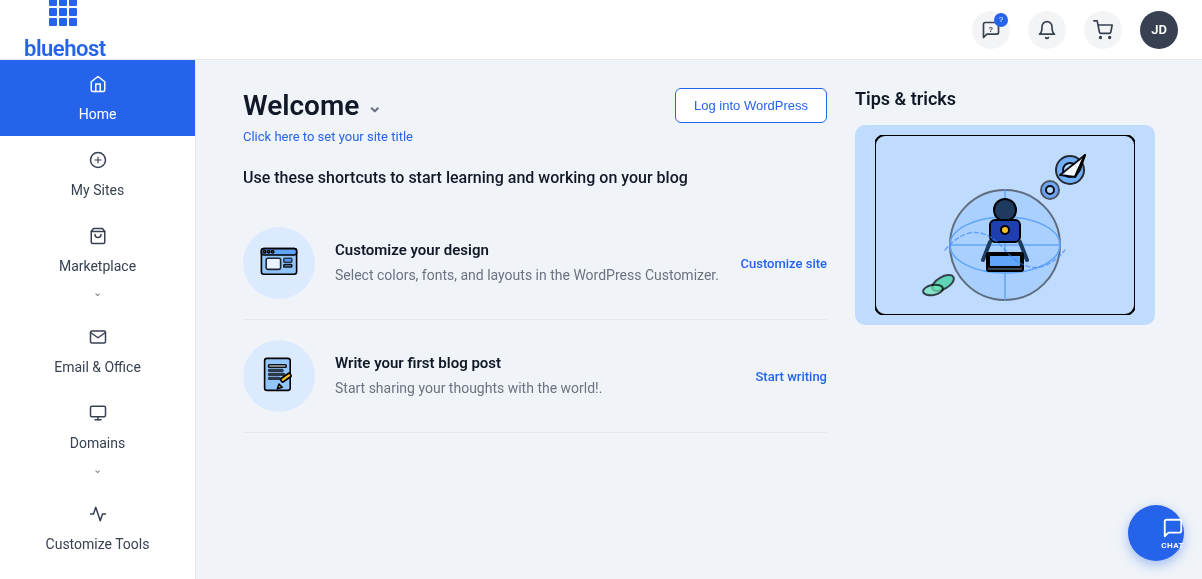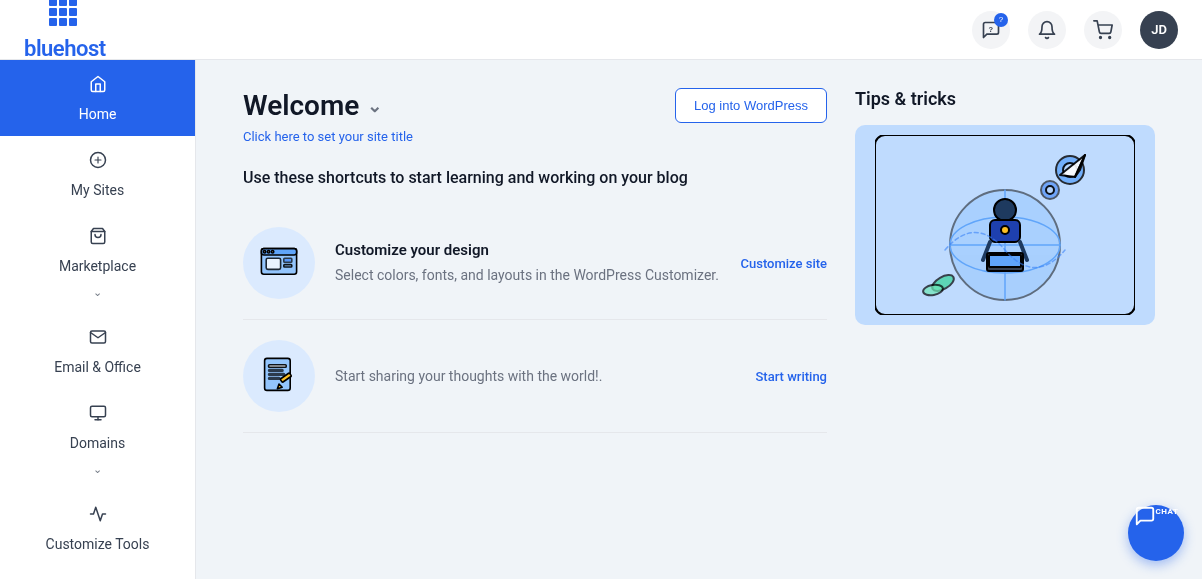--- a/index.html
+++ b/index.html
@@ -89,21 +89,21 @@
     .tips-heading { font-size: 18px; font-weight: 600; color: #111827; margin-bottom: 16px; }
     .tips-image {
       width: 100%; height: 200px; background: #bfdbfe;
       border-radius: 10px; overflow: hidden; display: flex; align-items: center; justify-content: center;
     }
 
     
     .chat-btn {
       position: fixed; bottom: 18px; right: 18px;
       width: 56px; height: 56px; border-radius: 50%; background: #2563eb;
-      display: flex; flex-direction: row; align-items: flex-start; justify-content: center;
+      display: flex; flex-direction: column; align-items: flex-end; justify-content: center;
       cursor: pointer; color: #fff; box-shadow: 0 4px 12px rgba(37,99,235,0.4);
     }
     .chat-btn svg { width: 22px; height: 22px; }
     .chat-label { font-size: 8px; font-weight: 700; letter-spacing: 0.5px; margin-top: 2px; }
 
     
     svg { fill: none; stroke: currentColor; stroke-width: 2; stroke-linecap: round; stroke-linejoin: round; }
   </style>
 </head>
 <body>
@@ -278,20 +278,21 @@
             <rect x="17" y="16" width="22" height="3" rx="1" fill="#fff" opacity="0.9"></rect>
             <rect x="17" y="22" width="18" height="2" rx="1" fill="#fff" opacity="0.7"></rect>
             <rect x="17" y="27" width="20" height="2" rx="1" fill="#fff" opacity="0.7"></rect>
             <rect x="17" y="32" width="14" height="2" rx="1" fill="#fff" opacity="0.7"></rect>
 
             <rect x="32" y="30" width="14" height="5" rx="1" fill="#fbbf24" transform="rotate(-35 38 33)"></rect>
             <polygon points="28,46 30,40 34,44" fill="#fbbf24"></polygon>
           </svg>
         </div>
         <div class="shortcut-content">
+          <div class="shortcut-title">Write your first blog post</div>
           <div class="shortcut-desc">Start sharing your thoughts with the world!.</div>
         </div>
         <a class="shortcut-action" href="#">Start writing</a>
       </div>
 
     </div>
 
     <div class="main-right">
       <h2 class="tips-heading">Tips &amp; tricks</h2>
       <div class="tips-image">

